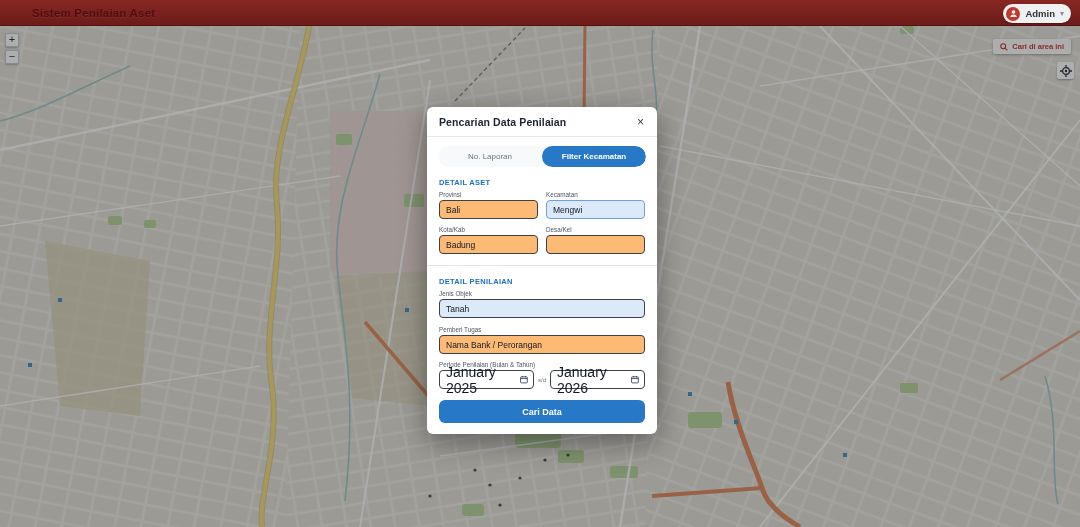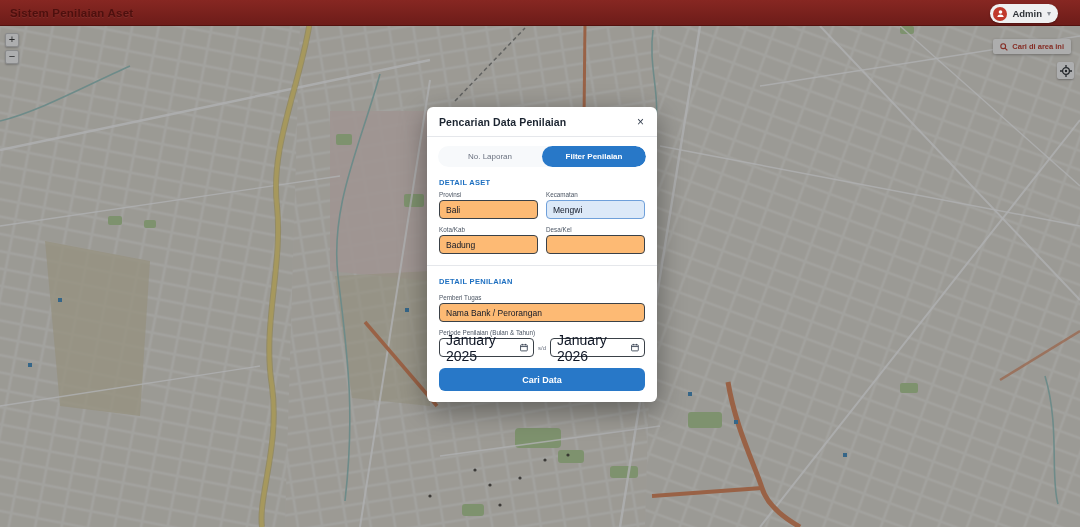--- a/index.html
+++ b/index.html
@@ -3,24 +3,24 @@
 <meta charset="utf-8">
 <style>
   * { margin:0; padding:0; box-sizing:border-box; }
   html,body { width:1080px; height:527px; overflow:hidden;
     font-family:"Liberation Sans", sans-serif; background:#eae7e0; }
 
   
   .topbar { position:absolute; left:0; top:0; width:1080px; height:26px; z-index:10;
     background:linear-gradient(var(--header-red,#84producing) , var(--header-red-dark,#6a1b18));
     background:linear-gradient(var(--header-red,#872722), var(--header-red-dark,#6d1c19));
-    border-bottom:1px solid #54120f; display:flex; align-items:center; }
+    border-bottom:1px solid #54120f; display:flex; align-items:center;padding-left:22px; }
   .app-title { margin-left:10px; font-size:11.5px; font-weight:bold; color:#4e100e;
     letter-spacing:.2px; text-shadow:0 1px 0 rgba(255,255,255,.06); }
-  .user-pill { position:absolute; right:22px; top:4px; height:19px; background:#eff0f1;
+  .user-pill { position:absolute; right:9px; top:4px; height:19px; background:#eff0f1;
     border-radius:10px; display:flex; align-items:center; gap:5px; padding:0 7px 0 3px;
     cursor:pointer; box-shadow:0 1px 2px rgba(0,0,0,.3); }
   .avatar { width:14px; height:14px; border-radius:50%; background:var(--danger-red,#c0392b);
     display:flex; align-items:center; justify-content:center; }
   .user-name { font-size:9.5px; font-weight:bold; color:#2f3338; }
   .chev { font-size:8px; color:#8a8f96; line-height:1; }
 
   
   .map-wrap { position:absolute; left:0; top:26px; width:1080px; height:501px; z-index:1; cursor:grab; }
   .map-wrap svg { display:block; }
@@ -219,21 +219,21 @@
 </div>
 
 <div class="modal">
   <div class="modal-head">
     <span class="modal-title">Pencarian Data Penilaian</span>
     <span class="modal-close">×</span>
   </div>
 
   <div class="tabs">
     <div class="tab">No. Laporan</div>
-    <div class="tab active">Filter Penilaian</div>
+    <div class="tab active">Filter Kecamatan</div>
   </div>
 
   <div class="section-heading">DETAIL ASET</div>
   <div class="grid2">
     <div class="field">
       <span class="field-label">Provinsi</span>
       <input class="tb" type="text" value="Bali" style="">
     </div>
     <div class="field">
       <span class="field-label">Kecamatan</span>
@@ -246,20 +246,24 @@
     <div class="field">
       <span class="field-label">Desa/Kel</span>
       <input class="tb" type="text" value="" style="">
     </div>
   </div>
 
   <div class="divider"></div>
 
   <div class="section-heading">DETAIL PENILAIAN</div>
 
+  <div class="field full">
+    <span class="field-label">Jenis Objek</span>
+    <input class="tb filled-blue" type="text" value="Tanah" style="">
+  </div>
 
   <div class="field full mt8">
     <span class="field-label">Pemberi Tugas</span>
     <input class="tb" type="text" value="Nama Bank / Perorangan" style="">
   </div>
 
   <div class="field full mt7">
     <span class="field-label">Periode Penilaian (Bulan &amp; Tahun)</span>
   </div>
   <div class="periode-row">

